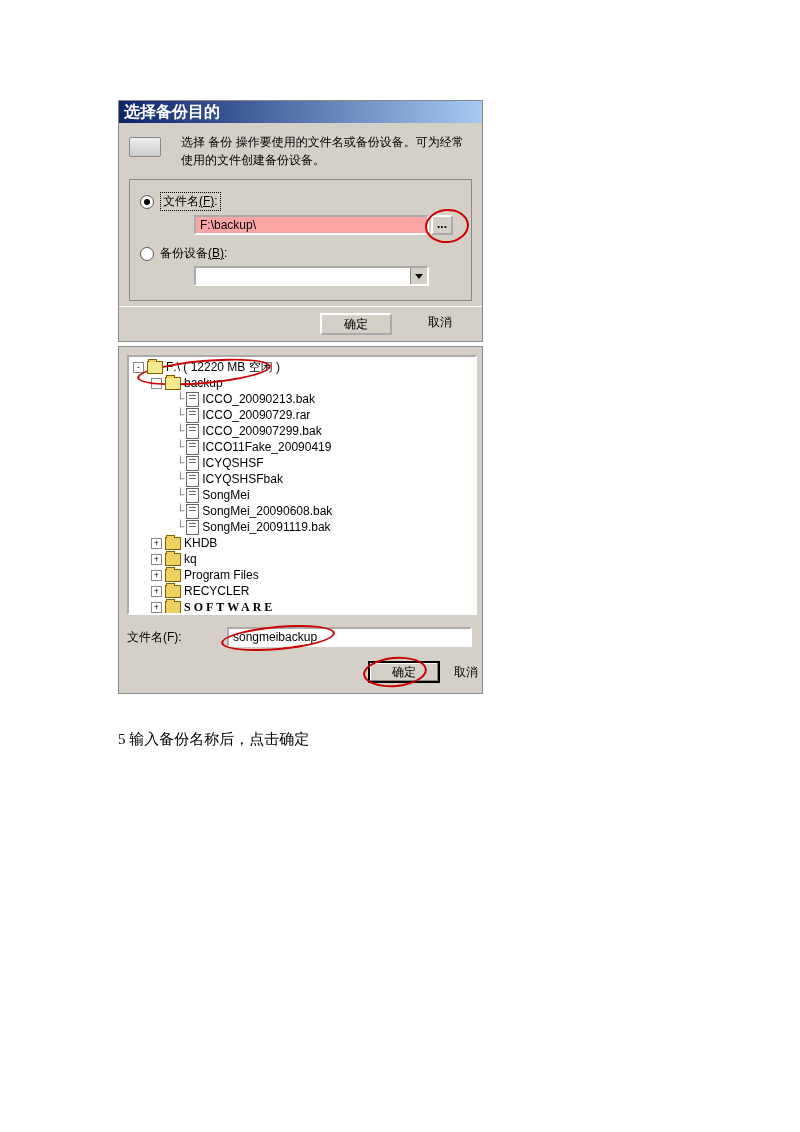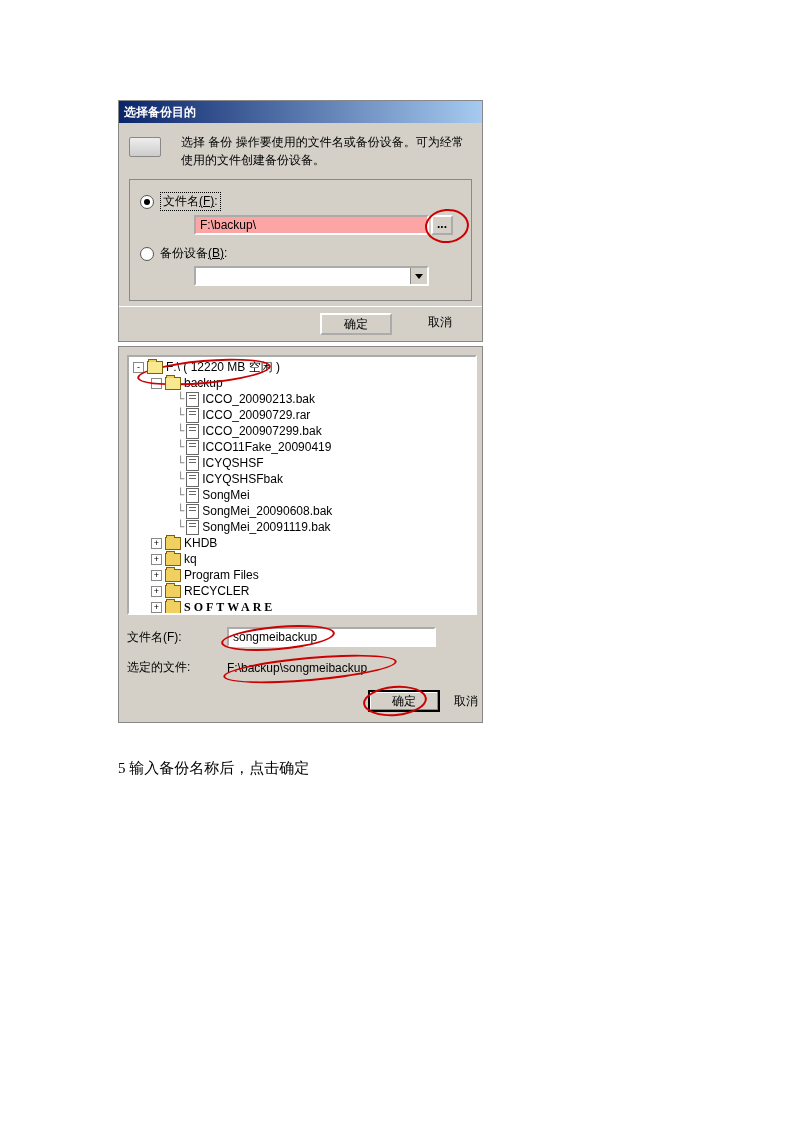--- a/index.html
+++ b/index.html
@@ -22,21 +22,21 @@
     box-sizing: border-box;
     margin-bottom: 4px;
     width: 365px;
   }
   .titlebar {
     height: 18px;
     background: linear-gradient(to right, #0a246a, #a6caf0);
     color: #fff;
     font-weight: bold;
     padding: 2px 5px;
-    font-size: 12px;
+    font-size: 16px;
     display:flex;
     align-items:center;
   }
   .dlg1-body {
     padding: 10px 10px 5px 10px;
   }
   .inforow {
     display:flex;
     align-items:flex-start;
     gap: 20px;
@@ -230,21 +230,21 @@
   .field-label { width: 100px; }
   .field-input {
     background:#fff;
     border:2px inset #fff;
     height:20px;
     padding:0 4px;
     font-size:12px;
     display:flex;
     align-items:center;
     box-sizing:border-box;
-    width: 209px;
+    width: 245px;
   }
   .path-text { width: 245px; }
   .dlg2-buttons {
     display:flex;
     gap:14px;
     justify-content:flex-end;
     padding:14px 0 4px 0;
     position: relative;
   }
 
@@ -383,25 +383,20 @@
           <div class="fld-y"></div>
           <span class="bold-soft">SOFTWARE</span>
         </div>
       </div>
 
       <div class="field-row" style="position:relative;">
         <div class="field-label">文件名(F):</div>
         <div class="field-input">songmeibackup</div>
         <div class="ann" style="width:110px;height:20px;left:94px;top:-1px;"></div>
       </div>
-      <div class="field-row" style="position:relative;">
-        <div class="field-label">选定的文件:</div>
-        <div class="path-text">F:\backup\songmeibackup</div>
-        <div class="ann" style="width:170px;height:20px;left:96px;top:-2px;"></div>
-      </div>
 
       <div class="dlg2-buttons">
         <div class="win-btn bold">确定</div>
         <div style="width:28px; line-height:22px;">取消</div>
         <div class="ann" style="width:60px;height:26px;left:236px;top:10px;"></div>
       </div>
     </div>
   </div>
 
   <div class="caption">5 输入备份名称后，点击确定</div>

